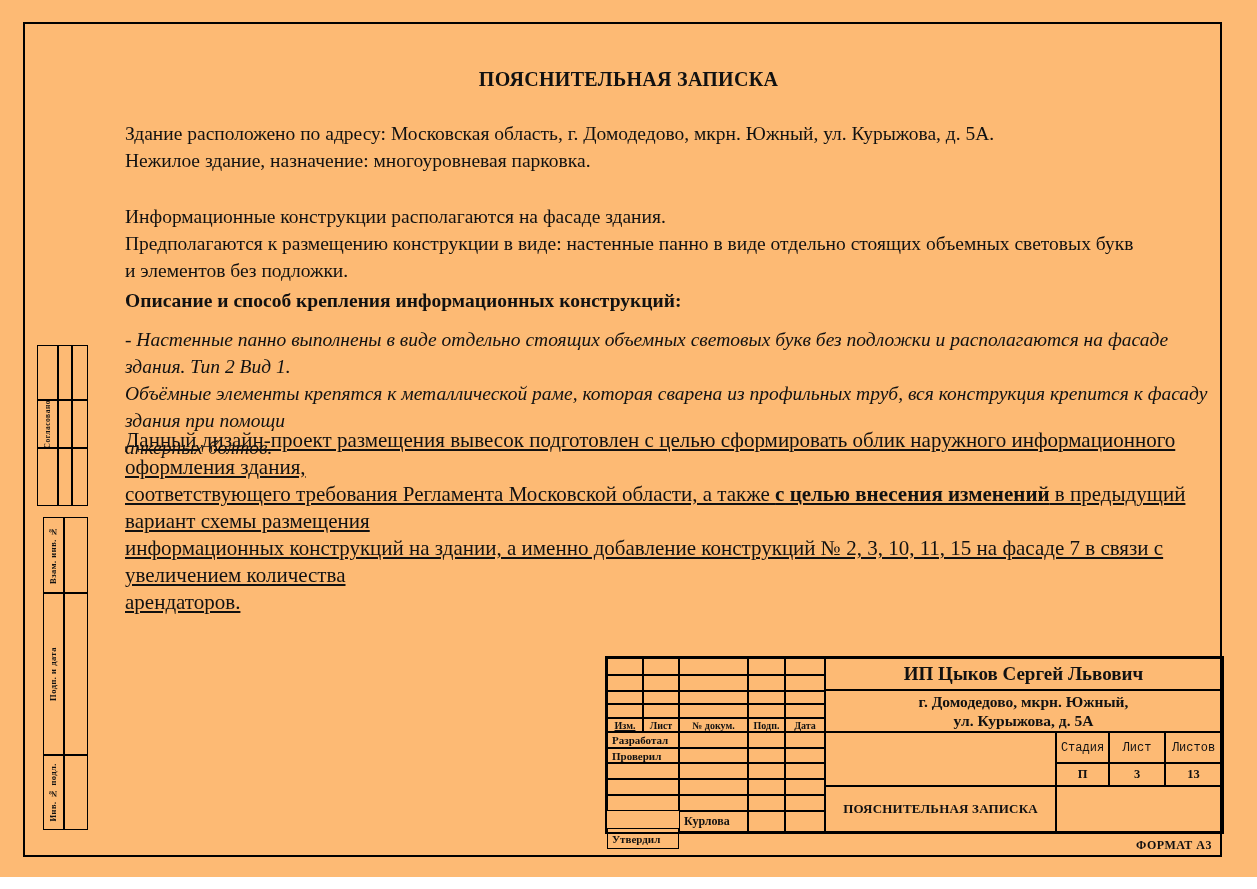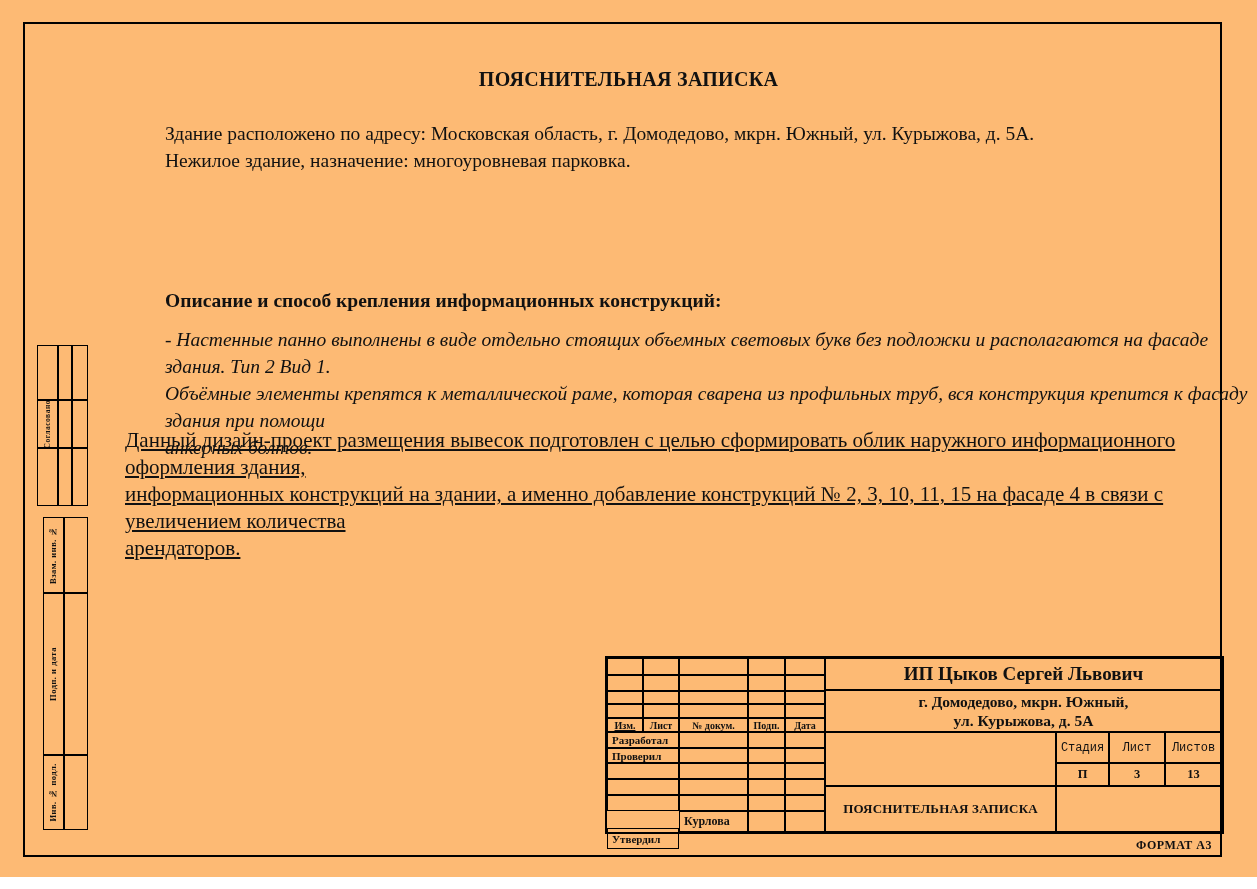--- a/index.html
+++ b/index.html
@@ -6,21 +6,21 @@
   html,body { width:1257px; height:889px; background:#ffffff; font-family:"Liberation Serif","DejaVu Serif",serif; color:#111; }
   #page { position:relative; width:1257px; height:877px; background:#fdba74; overflow:hidden; }
 
   
   .frame { position:absolute; left:23px; top:22px; width:1199px; height:835px; border:2px solid #000; }
 
   
   .doc-title { position:absolute; top:68px; left:0; width:1257px; text-align:center;
                font-size:20px; font-weight:bold; letter-spacing:.3px; }
   .para { position:absolute; left:125px; width:1092px; font-size:19.5px; line-height:27px;
-          white-space:pre-line;margin-left:40px; }
+          white-space:pre-line; }
   .para-line { font-size:21px; line-height:27px;text-decoration:underline; }
   .bold { font-weight:bold; }
 
   
   .c { position:absolute; border:1px solid #000; display:flex; align-items:center;
        justify-content:center; overflow:hidden; background:transparent; }
   .c.lbl { justify-content:flex-start; padding-left:4px; }
 
   
   .stamp { position:absolute; left:605px; top:656px; width:619px; height:178px; border:2px solid #000; }
@@ -48,30 +48,34 @@
 
 <div id="page">
 
   <div class="frame"></div>
 
   <div class="doc-title">ПОЯСНИТЕЛЬНАЯ ЗАПИСКА</div>
 
   <div class="para" style="top:120px;">Здание расположено по адресу: Московская область, г. Домодедово, мкрн. Южный, ул. Курыжова, д. 5А.
 Нежилое здание, назначение: многоуровневая парковка.</div>
 
+  <div class="para" style="top:203px;">Информационные конструкции располагаются на фасаде здания.
+Предполагаются к размещению конструкции в виде: настенные панно в виде отдельно стоящих объемных световых букв
+и элементов без подложки.</div>
 
   <div class="para bold" style="top:287px;">Описание и способ крепления информационных конструкций:</div>
 
   <div class="para" style="top:326px;font-style:italic;">- Настенные панно выполнены в виде отдельно стоящих объемных световых букв без подложки и располагаются на фасаде здания. Тип 2 Вид 1.
 Объёмные элементы крепятся к металлической раме, которая сварена из профильных труб, вся конструкция крепится к фасаду здания при помощи
 анкерных болтов.</div>
 
   <div style="position:absolute; left:125px; top:427px; width:1092px;">
     <div class="para-line">Данный дизайн-проект размещения вывесок подготовлен с целью сформировать облик наружного информационного оформления здания,</div>
-    <div class="para-line">информационных конструкций на здании, а именно добавление конструкций № 2, 3, 10, 11, 15 на фасаде 4 в связи с увеличением количества</div>
+    <div class="para-line"><span>соответствующего требования Регламента Московской области, а также </span><span class="bold">с целью внесения изменений</span><span> в предыдущий вариант схемы размещения</span></div>
+    <div class="para-line">информационных конструкций на здании, а именно добавление конструкций № 2, 3, 10, 11, 15 на фасаде 7 в связи с увеличением количества</div>
     <div class="para-line">арендаторов.</div>
   </div>
 
   <div class="sideblock" style="left:37px; top:345px; width:51px; height:161px;">
     <div class="c" style="left:0;top:0;width:21px;height:55px;"></div>
     <div class="c" style="left:21px;top:0;width:14px;height:55px;"></div>
     <div class="c" style="left:35px;top:0;width:16px;height:55px;"></div>
     <div class="c" style="left:0;top:55px;width:21px;height:48px;">
       <span class="vtext v-sogl">Согласовано</span>
     </div>

